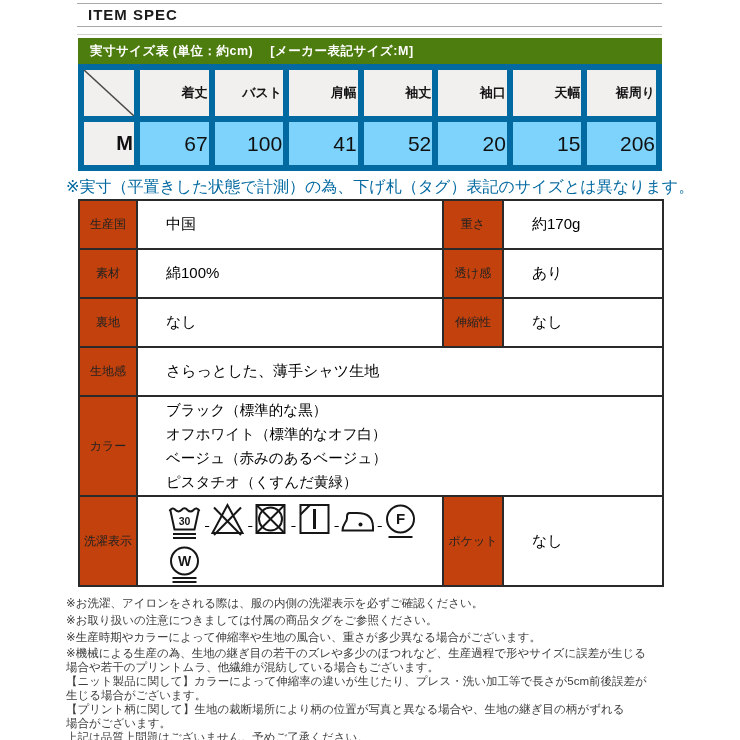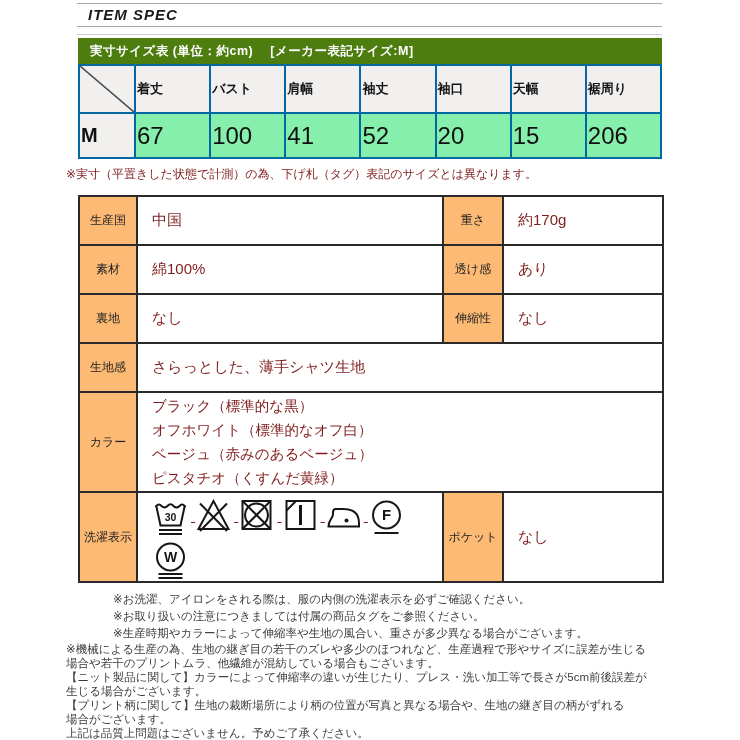--- a/index.html
+++ b/index.html
@@ -7,63 +7,62 @@
     width:740px;height:740px;overflow:hidden;background:#ffffff;
     font-family:"Liberation Sans","DejaVu Sans",sans-serif;color:#111;
     -webkit-font-smoothing:antialiased;
   }
   
   .heading-wrap{
     margin:3px 78px 0 77px;
     border-top:1px solid #a8a8a8;
     border-bottom:1px solid #a8a8a8;
     padding:2px 0 3px 11px;
-    font-style:italic;
   }
   .heading{font-size:15px;font-weight:600;letter-spacing:1px;color:#1b1b1b;}
   .sub-rule{margin:7px 78px 0 77px;border-top:1px solid #d2d2d2;height:0;}
 
   
   .size-caption{
     margin:3px 78px 0 78px;background:#4d7c0f;color:#fff;
     font-size:12.5px;font-weight:600;letter-spacing:.5px;
     padding:6px 0 6px 12px;line-height:14px;
   }
   .size-table{
     margin:0 78px;width:584px;border-collapse:collapse;table-layout:fixed;
   }
-  .size-table td{border:2px solid #0369a1;text-align:left;vertical-align:middle;}
+  .size-table td{border:6px solid #0369a1;text-align:right;vertical-align:middle;}
   .size-table td.hdr{background:#f1f0ee;height:44px;font-size:13px;font-weight:bold;color:#141414;}
-  .size-table td.val{height:41px;font-size:24px;color:#101010;background:#86efac;}
+  .size-table td.val{height:41px;font-size:21px;color:#101010;background:#7dd3fc;}
   .size-table td.rowlbl{background:#f1f0ee;font-size:20px;font-weight:bold;}
   .diag{position:relative;}
   .diag svg{position:absolute;left:0;top:0;width:100%;height:100%;display:block;}
   .diag line{stroke:#4a4a4a;stroke-width:1.5;vector-effect:non-scaling-stroke;}
 
-  .size-notes{margin:7px 0 12px 66px;font-size:12px;line-height:17px;color:#7f1d1d;}
+  .size-notes{margin:7px 0 4px 66px;font-size:16px;line-height:17px;color:#0369a1;}
 
   
   .detail-table{margin:4px 78px 0 78px;width:584px;border-collapse:collapse;table-layout:fixed;}
   .detail-table td{border:2px solid #2a2a2a;vertical-align:middle;}
-  .detail-table td.lbl{background:#fdba74;text-align:center;font-size:12px;color:#222;}
-  .detail-table td.cnt{background:#fff;padding-left:14px;font-size:15px;color:#7f1d1d;}
+  .detail-table td.lbl{background:#c2410c;text-align:center;font-size:12px;color:#222;}
+  .detail-table td.cnt{background:#fff;padding-left:28px;font-size:15px;color:#000000;}
   .detail-table tr.r-basic td{height:45px;}
   .detail-table tr.r-color td{height:96px;}
   .detail-table tr.r-laundry td{height:50px;}
   .color-list div{font-size:14.5px;line-height:24px;}
   .laundry-cell{padding:3px 0 1px 10px;text-decoration:underline;}
   .laundry-cell svg{vertical-align:middle;margin-right:2px;}
   .licon path,.licon rect,.licon circle,.licon line{fill:none;stroke:#161616;stroke-width:2;}
   .licon .thick{stroke-width:3;}
   .licon text{fill:#161616;stroke:none;font-weight:bold;text-anchor:middle;font-family:"Liberation Sans","DejaVu Sans",sans-serif;}
   .licon .dot{fill:#161616;stroke:none;}
 
   
   .foot-notes{margin:8px 16px 0 66px;color:#3c3c3c;}
-  .fn-a div{font-size:11.5px;line-height:17px;margin-left:47px;}
+  .fn-a div{font-size:11.5px;line-height:17px;}
   .fn-b div{font-size:11.5px;line-height:14px;}
 </style>
 </head>
 <body>
 
 <div>
 
   <div class="heading-wrap">
     <div class="heading">ITEM SPEC</div>
   </div>

